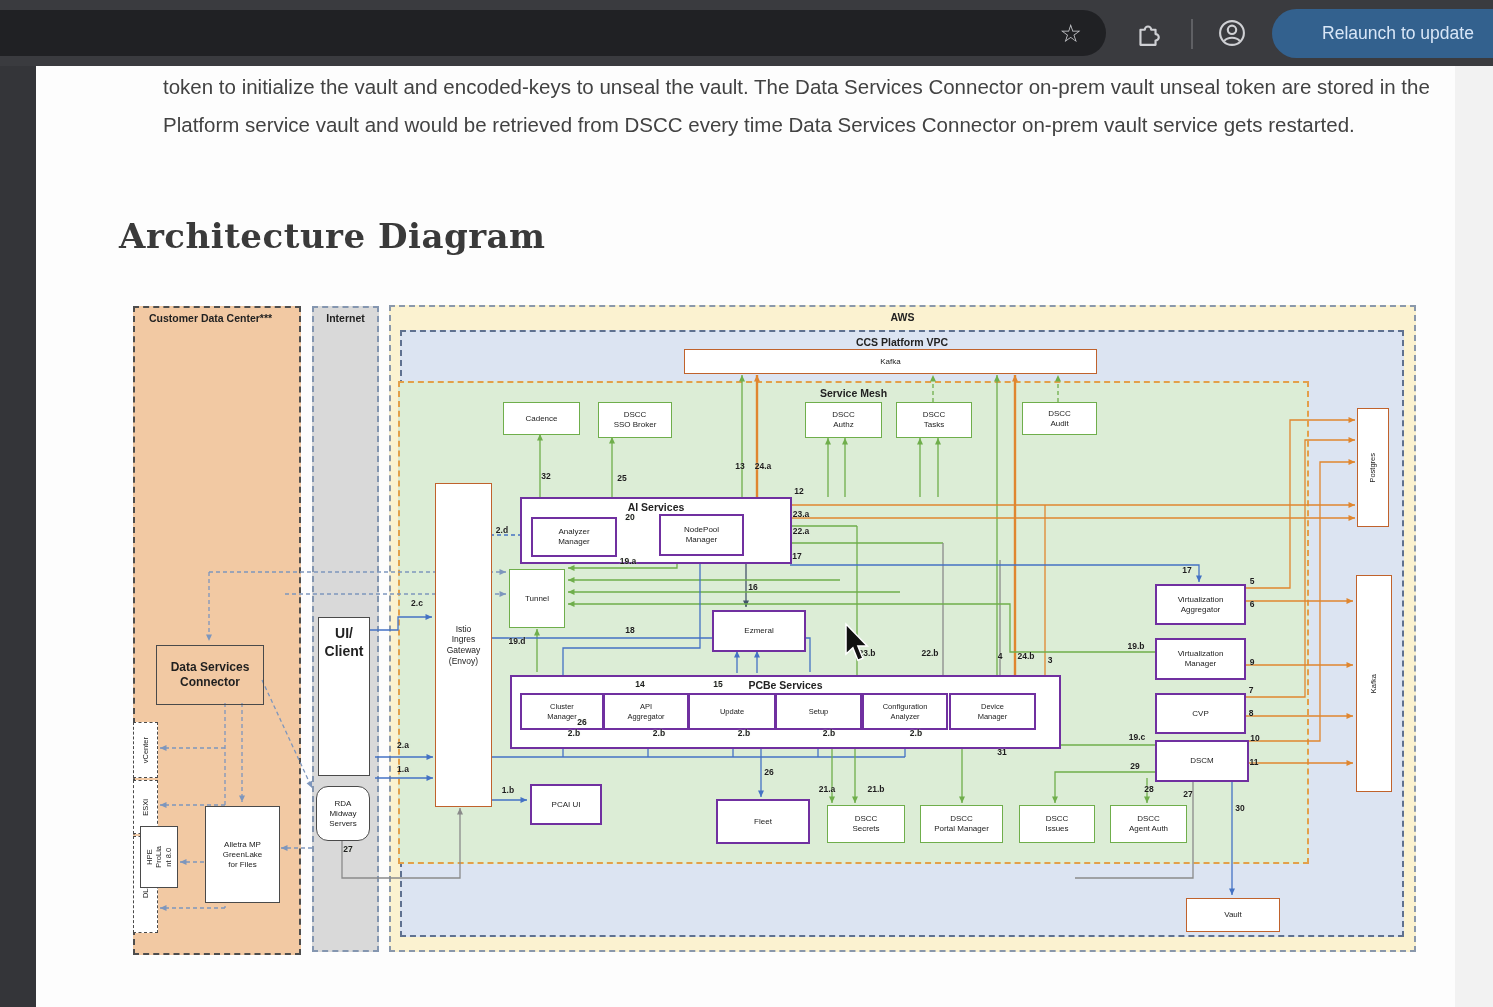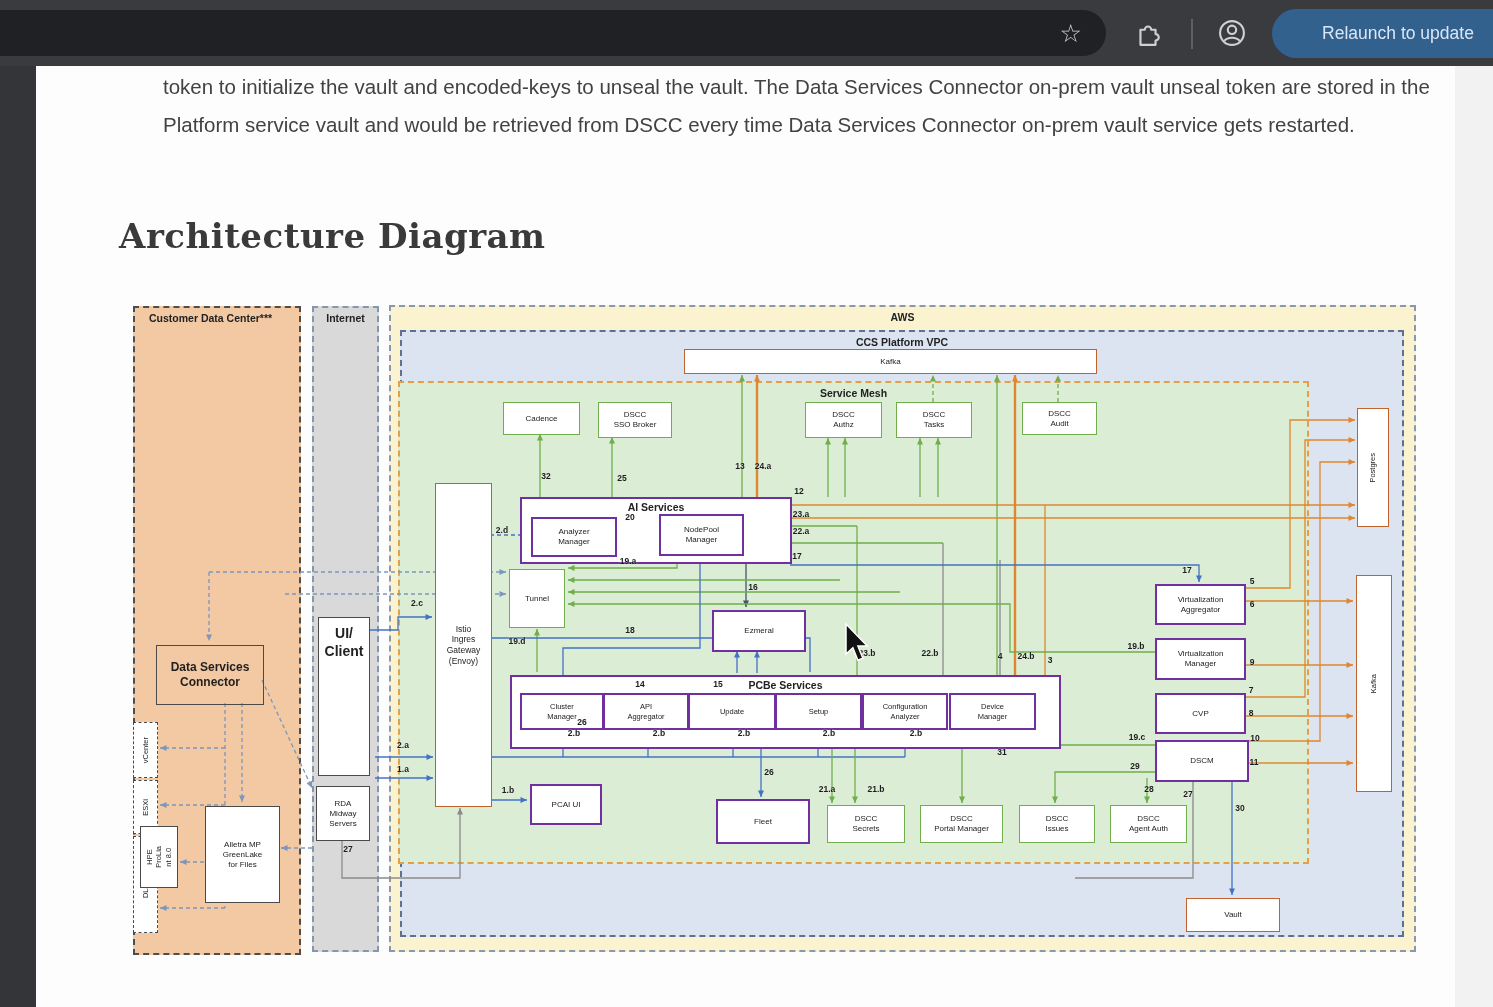--- a/index.html
+++ b/index.html
@@ -281,21 +281,21 @@
     <div class="box s-dd" style="left: 133px; top: 780px; width: 23px; height: 52px;"><span class="vert">ESXi</span></div>
     <div class="box s-dd" style="left: 133px; top: 836px; width: 23px; height: 95px;"><span class="vert">DL380A</span></div>
     <div class="box s-dk" style="left: 140px; top: 826px; width: 36px; height: 60px;"><span class="vert">HPE
 ProLia
 nt 8.0</span></div>
     <div class="box s-dk" style="left: 205px; top: 806px; width: 73px; height: 95px;"><span>Alletra MP
 GreenLake
 for Files</span></div>
     <div class="box s-dk top" style="left: 318px; top: 617px; width: 50px; height: 157px;"><span>UI/
 Client</span></div>
-    <div class="box s-dk" style="left: 316px; top: 786px; width: 52px; height: 53px;"><span>RDA
+    <div class="box s-dk" style="left: 316px; top: 786px; width: 52px; height: 53px; border-radius: 12px;"><span>RDA
 Midway
 Servers</span></div>
     <div class="num" style="left: 740px; top: 466px;">13</div>
     <div class="num" style="left: 763px; top: 466px;">24.a</div>
     <div class="num" style="left: 546px; top: 476px;">32</div>
     <div class="num" style="left: 622px; top: 478px;">25</div>
     <div class="num" style="left: 799px; top: 491px;">12</div>
     <div class="num" style="left: 801px; top: 514px;">23.a</div>
     <div class="num" style="left: 801px; top: 531px;">22.a</div>
     <div class="num" style="left: 797px; top: 556px;">17</div>

